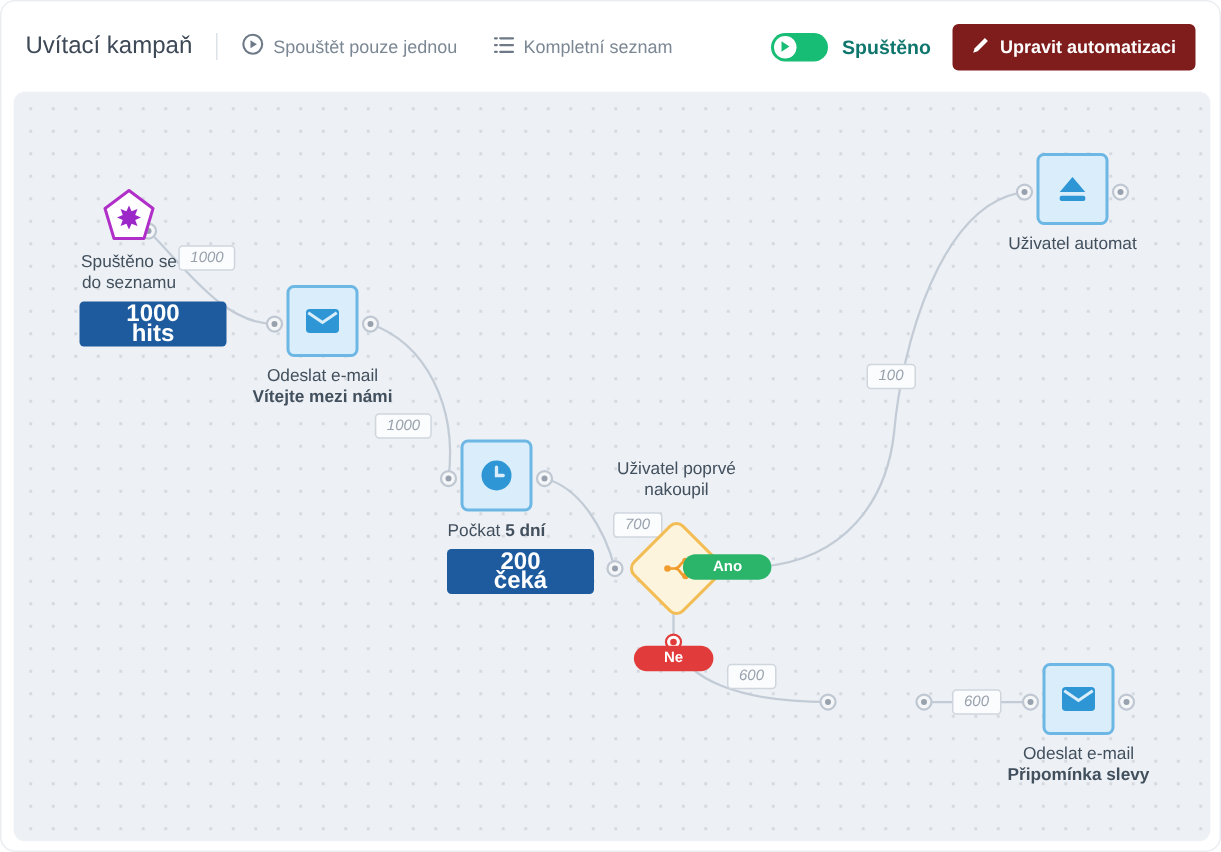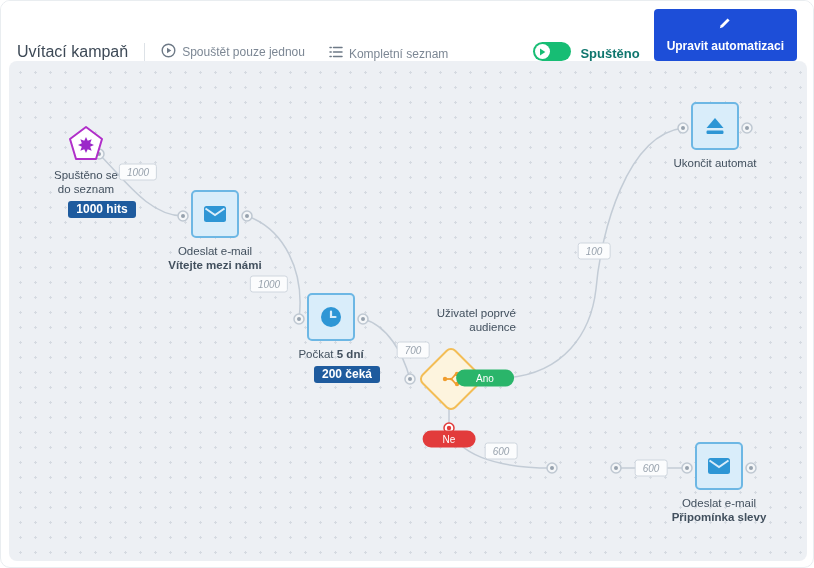--- a/index.html
+++ b/index.html
@@ -1,49 +1,49 @@
 <!DOCTYPE html>
 <html><head>
 <meta charset="utf-8">
 <style>
   html,body{margin:0;padding:0;background:#fff;}
   body{width:814px;height:568px;font-family:"Liberation Sans",sans-serif;-webkit-font-smoothing:antialiased;}
   .app{position:relative;width:814px;height:568px;background:#ffffff;border-radius:10px;overflow:hidden;box-sizing:border-box;border:1px solid #e9edf0;}
 
   
-  .toolbar{position:absolute;left:0;top:0;right:0;height:60px;display:flex;align-items:flex-end;padding:0 16px;box-sizing:border-box;background:#fff;}
+  .toolbar{position:absolute;left:0;top:0;right:0;height:60px;display:flex;align-items:center;padding:0 16px;box-sizing:border-box;background:#fff;}
   .page-title{font-size:16px;color:#3d4956;margin-right:16px;white-space:nowrap;}
   .vdiv{width:1px;height:18px;background:#dde2e7;margin-right:16px;}
   .menu-item{display:flex;align-items:center;gap:6px;font-size:12px;color:#7c8794;margin-right:24px;cursor:pointer;white-space:nowrap;}
   .toggle{margin-left:auto;width:38px;height:19px;border-radius:10px;background:#17bd74;position:relative;cursor:pointer;flex:0 0 auto;}
   .toggle .knob{position:absolute;left:2px;top:2px;width:15px;height:15px;border-radius:50%;background:#fff;display:flex;align-items:center;justify-content:center;}
   .status-label{color:#0f766e;font-size:13px;font-weight:700;margin:0 14px 0 9px;white-space:nowrap;}
-  .edit-btn{display:flex;align-items:center;gap:7px;background:#1d4ed8;border:none;color:#fff;font-family:inherit;font-size:12px;font-weight:700;padding:8px 13px;border-radius:4px;cursor:pointer;white-space:nowrap;flex-direction:column;}
+  .edit-btn{display:flex;align-items:center;gap:7px;background:#7f1d1d;border:none;color:#fff;font-family:inherit;font-size:12px;font-weight:700;padding:8px 13px;border-radius:4px;cursor:pointer;white-space:nowrap;}
 
   
   .canvas{position:absolute;left:8px;top:60px;width:798px;height:500px;background:#edf0f4;border-radius:8px;overflow:hidden;
     background-image:radial-gradient(circle,#d5dae1 1.1px,transparent 1.2px);background-size:15px 15px;background-position:4px 4px;}
   .wires{position:absolute;left:0;top:0;z-index:0;}
 
   .elabel{position:absolute;transform:translate(-50%,-50%);background:#fbfcfd;border:1px solid #cfd6de;color:#98a2ad;font-size:10px;line-height:13px;padding:1px 7px;border-radius:3px;z-index:1;white-space:nowrap;font-style:italic;}
 
   .node{position:absolute;width:130px;text-align:center;z-index:2;cursor:pointer;}
   .nsq{width:48px;height:48px;margin:0 auto 6px;background:#d9edfa;border:2px solid #6db7e4;border-radius:5px;box-sizing:border-box;display:flex;align-items:center;justify-content:center;}
   .nlabel{font-size:11.5px;color:#42505e;line-height:14px;}
   .nlabel b{font-weight:700;margin-top:16px;}
   .bold{font-weight:700;}
-  .badge{display:inline-block;margin-top:5px;background:#1e5b9e;color:#fff;font-size:12px;font-weight:700;line-height:13px;padding:2px 8px;border-radius:3px;margin-left:32px;}
+  .badge{display:inline-block;margin-top:5px;background:#1e5b9e;color:#fff;font-size:16px;font-weight:700;line-height:13px;padding:2px 25px;border-radius:3px;margin-left:32px;}
 
   .pent{display:block;margin:0 auto 4px;}
 
-  .dtitle{position:absolute;left:377px;top:245px;width:130px;text-align:right;font-size:11.5px;color:#42505e;line-height:14px;z-index:2;}
+  .dtitle{position:absolute;left:377px;top:245px;width:130px;text-align:center;font-size:11.5px;color:#42505e;line-height:14px;z-index:2;}
   .diamond{position:absolute;left:418px;top:294px;width:48px;height:48px;background:#fdf4de;border:2px solid #f3bd55;border-radius:7px;box-sizing:border-box;transform:rotate(45deg);display:flex;align-items:center;justify-content:center;z-index:2;cursor:pointer;}
   .diamond svg{transform:rotate(-45deg);}
 
-  .pill{position:absolute;transform:translate(-50%,-50%);color:#fff;font-size:10px;font-weight:400;line-height:13px;padding:2px 20px;border-radius:9px;z-index:3;white-space:nowrap;}
+  .pill{position:absolute;transform:translate(-50%,-50%);color:#fff;font-size:10px;font-weight:700;line-height:13px;padding:2px 20px;border-radius:9px;z-index:3;white-space:nowrap;}
   .pill.yes{background:#2ab56a;}
   .pill.no{background:#e23b3b;margin-top:29px;}
 </style>
 </head>
 <body>
 
 <div class="app">
 
   <header class="toolbar">
     <div class="page-title">Uvítací kampaň</div>
@@ -157,32 +157,32 @@
           </g>
         <g>
             <circle cx="440" cy="367" r="5" fill="#fff" stroke="#e23b3b" stroke-width="1.5"></circle>
             <circle cx="440" cy="367" r="2.2" fill="#e23b3b"></circle>
           </g>
       </g>
     </svg>
 
     <div class="elabel" style="left:129px;top:111px">1000</div>
     <div class="elabel" style="left:260px;top:223px">1000</div>
-    <div class="elabel" style="left:404px;top:289px">700</div>
+    <div class="elabel" style="left:416px;top:289px">700</div>
     <div class="elabel" style="left:585px;top:190px">100</div>
     <div class="elabel" style="left:492px;top:390px">600</div>
     <div class="elabel" style="left:642px;top:407px">600</div>
 
     <div class="node" style="left:12px;top:63px">
       <svg class="pent" width="40" height="40" viewBox="0 0 40 40">
         <path d="M20 3 L36 15 L30 35 L10 35 L4 15 Z" fill="#ffffff" stroke="#b02fc9" stroke-width="2" stroke-linejoin="round"></path>
         <polygon fill="#9b27c9" points="28,21 24.16,22.72 25.66,26.66 21.72,25.16 20,29 18.28,25.16 14.34,26.66 15.84,22.72 12,21 15.84,19.28 14.34,15.34 18.28,16.84 20,13 21.72,16.84 25.66,15.34 24.16,19.28"></polygon>
       </svg>
       <div class="nlabel">Spuštěno se</div>
-      <div class="nlabel">do seznam</div>
+      <div class="nlabel">do seznamu</div>
       <div class="badge">1000 hits</div>
     </div>
 
     <div class="node" style="left:141px;top:129px">
       <div class="nsq">
         <svg width="24" height="18" viewBox="0 0 24 18">
             <rect x="1" y="1" width="22" height="16" rx="2.5" fill="#2e96d5"></rect>
             <path d="M2.5 3.5 L12 10 L21.5 3.5" stroke="#d9edfa" stroke-width="2" fill="none"></path>
           </svg>
       </div>
@@ -196,21 +196,21 @@
             <circle cx="11" cy="11" r="10" fill="#2e96d5"></circle>
             <path d="M11 5.5 V11 H15.5" stroke="#d9edfa" stroke-width="2.2" fill="none" stroke-linecap="round"></path>
           </svg>
       </div>
       <div class="nlabel"><span>Počkat</span> <b>5 dní</b></div>
       <div class="badge">200 čeká</div>
     </div>
 
     <div class="dtitle">
       <div>Uživatel poprvé</div>
-      <div>audience</div>
+      <div>nakoupil</div>
     </div>
 
     <div class="diamond">
       <svg width="20" height="20" viewBox="0 0 20 20">
         <g stroke="#f09d2e" stroke-width="1.8" fill="none">
             <path d="M4 10 H9"></path>
             <path d="M9 10 C13 10 12.5 5 16 5"></path>
             <path d="M9 10 C13 10 12.5 15 16 15"></path>
           </g>
         <circle cx="4" cy="10" r="2.2" fill="#f09d2e"></circle>
@@ -221,21 +221,21 @@
     <div class="pill yes" style="left:476px;top:317px">Ano</div>
     <div class="pill no" style="left:440px;top:349px">Ne</div>
 
     <div class="node" style="left:641px;top:41px">
       <div class="nsq">
         <svg width="22" height="20" viewBox="0 0 22 20">
             <path d="M11 2 L19.5 12 H2.5 Z" fill="#2e96d5"></path>
             <rect x="2.5" y="14.5" width="17" height="3.5" rx="1.2" fill="#2e96d5"></rect>
           </svg>
       </div>
-      <div class="nlabel">Ukončit automat</div>
+      <div class="nlabel">Uživatel automat</div>
     </div>
 
 
     <div class="node" style="left:645px;top:381px">
       <div class="nsq">
         <svg width="24" height="18" viewBox="0 0 24 18">
             <rect x="1" y="1" width="22" height="16" rx="2.5" fill="#2e96d5"></rect>
             <path d="M2.5 3.5 L12 10 L21.5 3.5" stroke="#d9edfa" stroke-width="2" fill="none"></path>
           </svg>
       </div>

